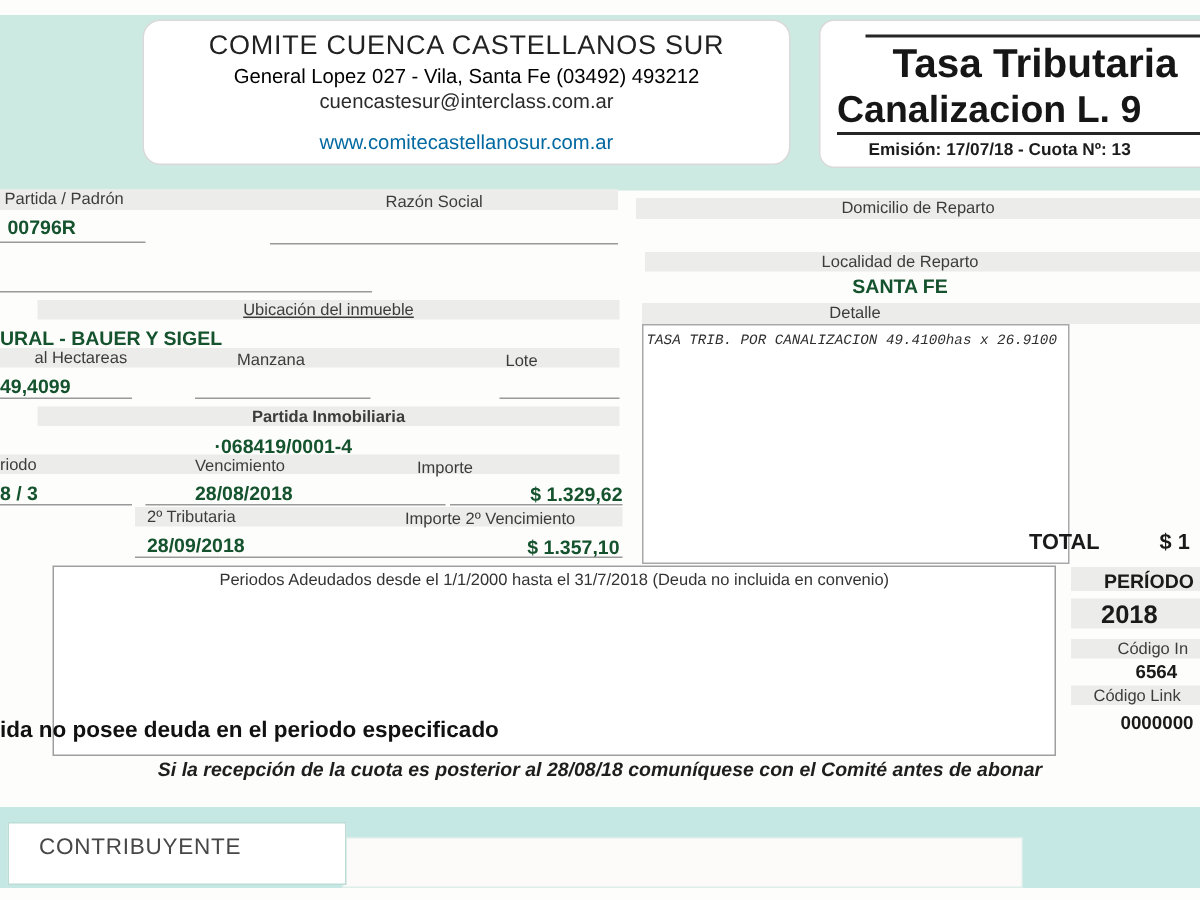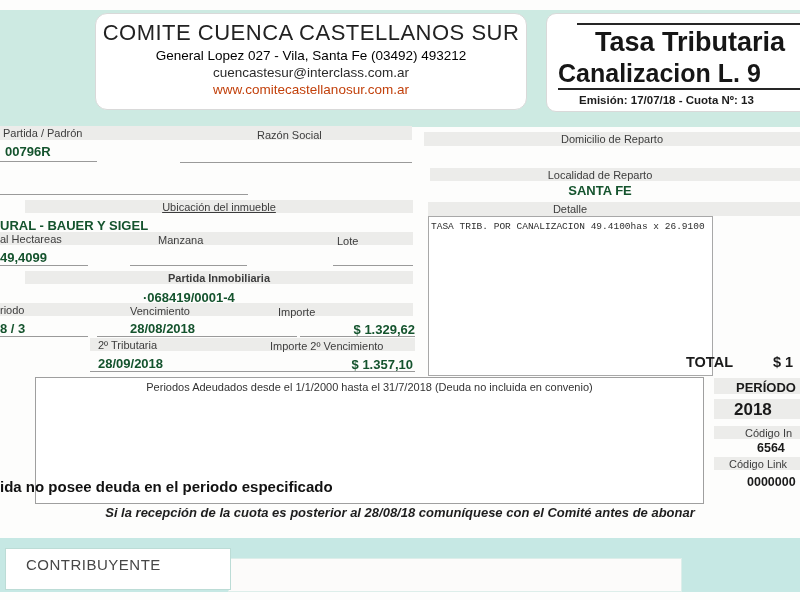--- a/index.html
+++ b/index.html
@@ -18,24 +18,24 @@
   .mono{font-family:"Liberation Mono","DejaVu Sans Mono",monospace;font-size:9.5px;color:#2e2e2e;}
 </style>
 </head>
 <body>
 
 <div id="page">
 
   <div class="band" style="top:10px;height:117px;background:#cdeae2;"></div>
 
   <div class="hdrbox" style="left:95px;top:13px;width:430px;height:95px;">
-    <div class="ctr" style="margin-top:6px;font-size:22px;letter-spacing:.5px;color:#222;">COMITE CUENCA CASTELLANOS SUR</div>
+    <div class="ctr" style="margin-top:6px;font-size:18px;letter-spacing:.5px;color:#222;">COMITE CUENCA CASTELLANOS SUR</div>
     <div class="ctr" style="font-size:13.5px;margin-top:2px;color:#000000;">General Lopez 027 - Vila, Santa Fe (03492) 493212</div>
     <div class="ctr" style="font-size:13.5px;margin-top:2px;color:#2b2b2b;">cuencastesur@interclass.com.ar</div>
-    <div class="ctr" style="font-size:13.5px;margin-top:2px;color:#c2410c;">www.comitecastellanosur.com.ar</div>
+    <div class="ctr" style="font-size:13.5px;margin-top:12px;color:#0369a1;">www.comitecastellanosur.com.ar</div>
   </div>
 
   <div class="hdrbox" style="left:546px;top:13px;width:280px;height:97px;border-radius:10px 0 0 10px;">
     <div style="position:absolute;left:30px;top:9px;width:260px;border-top:2px solid #262626;"></div>
     <div class="abs" style="left:48px;top:13px;font-size:27px;font-weight:bold;color:#161616;">Tasa Tributaria</div>
     <div class="abs" style="left:11px;top:45px;width:280px;font-size:25px;font-weight:bold;color:#161616;border-bottom:2px solid #262626;">Canalizacion L. 9</div>
     <div class="abs" style="left:32px;top:80px;font-size:11.5px;font-weight:bold;color:#1c1c1c;">Emisión: 17/07/18 - Cuota Nº: 13</div>
   </div>
 
   <div class="bar" style="left:0;top:126px;width:412px;"></div>
@@ -53,25 +53,25 @@
   <div class="abs lbl ctr" style="left:430px;top:169px;width:340px;">Localidad de Reparto</div>
   <div class="abs val ctr" style="left:430px;top:183px;width:340px;">SANTA FE</div>
 
   <div class="bar" style="left:25px;top:200px;width:388px;height:13px;"></div>
   <div class="abs lbl ctr" style="left:25px;top:201px;width:388px;text-decoration:underline;">Ubicación del inmueble</div>
   <div class="abs val" style="left:0;top:218px;">URAL - BAUER Y SIGEL</div>
 
   <div class="bar" style="left:428px;top:202px;width:372px;"></div>
   <div class="abs lbl ctr" style="left:428px;top:203px;width:284px;">Detalle</div>
   <div class="box" style="left:428px;top:216px;width:283px;height:158px;border-color:#a8a8a8;">
-    <div class="mono" style="padding:4px 2px;white-space:nowrap;">TASA TRIB. POR CANALIZACION 49.4100has x 26.9100</div>
+    <div class="mono" style="padding:4px 2px;white-space:nowrap;font-style:italic;">TASA TRIB. POR CANALIZACION 49.4100has x 26.9100</div>
   </div>
 
   <div class="bar" style="left:0;top:232px;width:413px;height:13px;"></div>
-  <div class="abs lbl" style="left:0;top:233px;">al Hectareas</div>
+  <div class="abs lbl" style="left:0;top:233px;padding-left:23px;">al Hectareas</div>
   <div class="abs lbl" style="left:158px;top:234px;">Manzana</div>
   <div class="abs lbl" style="left:337px;top:235px;">Lote</div>
   <div class="abs val" style="left:0;top:250px;">49,4099</div>
   <div class="ul" style="left:0;top:265px;width:88px;"></div>
   <div class="ul" style="left:130px;top:265px;width:117px;"></div>
   <div class="ul" style="left:333px;top:265px;width:80px;"></div>
 
   <div class="bar" style="left:25px;top:271px;width:388px;height:13px;"></div>
   <div class="abs lbl ctr" style="left:25px;top:272px;width:388px;font-weight:bold;">Partida Inmobiliaria</div>
   <div class="abs val" style="left:143px;top:290px;">·068419/0001-4</div>

